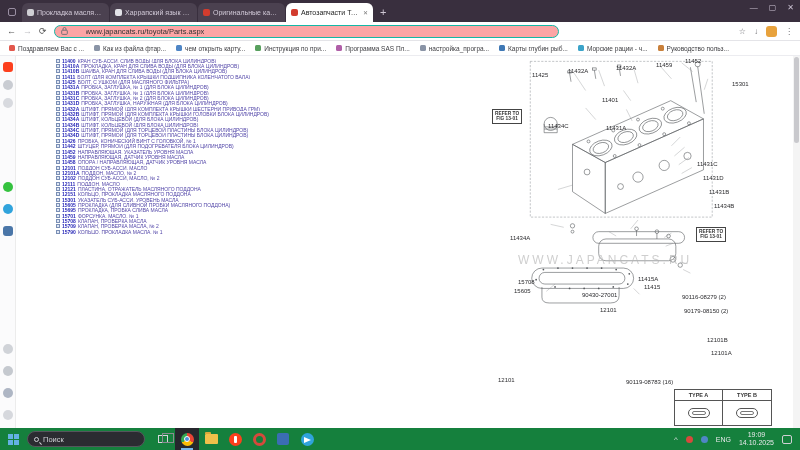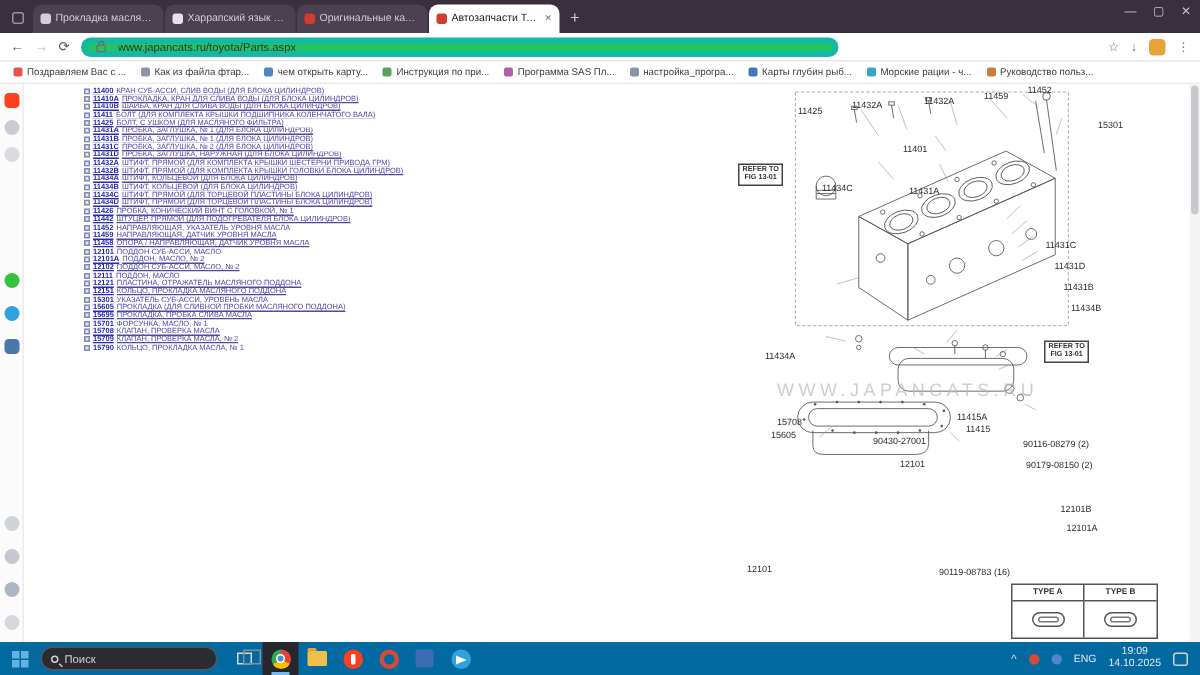--- a/index.html
+++ b/index.html
@@ -18,22 +18,22 @@
   .tab-title{overflow:hidden;text-overflow:ellipsis;white-space:nowrap;flex:1}
   .tab-close{font-size:6px;color:#777;flex:0 0 auto}
   .newtab{color:#cfc8d4;font-size:11px;margin:0 0 4px 6px}
   .wincontrols{position:absolute;right:6px;top:3px;display:flex;gap:11px;align-items:center;color:#cbc2d2;font-size:8px}
   .wincontrols span{cursor:default}
 
   
   .toolbar{height:19px;background:#fff;display:flex;align-items:center;padding:0 7px;gap:7px;border-bottom:1px solid #e4e4e8}
   .navbtn{font-size:9px;color:#555;line-height:1}
   .navbtn.disabled{color:#bdbdc2}
-  .addressbar{flex:1;max-width:505px;height:13px;background:#22c55e;border:4px solid #14b8a6;border-radius:7px;
-              display:flex;align-items:center;padding:0 6px;gap:8px}
+  .addressbar{flex:1;max-width:505px;height:13px;background:#fca5a5;border:1px solid #14b8a6;border-radius:7px;
+              display:flex;align-items:center;padding:0 6px;gap:18px}
   .lock{flex:0 0 auto;display:block}
   .url{font-size:7.5px;color:#333;white-space:nowrap;overflow:hidden}
   .tool-icons{display:flex;gap:8px;align-items:center;margin-left:auto}
   .ticon{font-size:8px;color:#6b6b70}
   .avatar{width:11px;height:11px;border-radius:3px;background:#e8a23c}
 
   
   .bookmarksbar{height:15px;display:flex;align-items:center;padding:0 9px;gap:10px;border-bottom:1px solid #ececf0;
                 font-size:6.5px;color:#3c3c40;background:#fff}
   .bm{display:flex;align-items:center;gap:3px;white-space:nowrap}
@@ -86,21 +86,21 @@
   .typebox .th:first-child,.typebox .td:nth-of-type(3){border-right:0.8px solid #555}
   .typebox .td{display:flex;align-items:center;justify-content:center}
   .minipan{width:22px;height:10px;border:0.8px solid #555;border-radius:5px;position:relative}
   .minipan::after{content:"";position:absolute;inset:2px 3px;border:0.6px solid #777;border-radius:4px}
 
   
   .scrollbar{position:absolute;right:0;top:0;width:7px;height:100%;background:#f4f4f4}
   .thumb{position:absolute;top:1px;left:1px;width:5px;height:86px;background:#c9c9cd;border-radius:3px}
 
   
-  .taskbar{position:absolute;left:0;bottom:0;width:800px;height:22px;background:#0369a1;display:flex;align-items:center}
+  .taskbar{position:absolute;left:0;bottom:0;width:800px;height:22px;background:#15803d;display:flex;align-items:center}
   .start{display:grid;grid-template-columns:5px 5px;grid-template-rows:5px 5px;gap:1px;margin:0 8px 0 8px}
   .start i{background:#65b1e3;display:block}
   .tsearch{width:118px;height:16px;border:1px solid#55565c;background:#2b2c31;border-radius:8px;
            display:flex;align-items:center;gap:4px;padding:0 6px;color:#cfd0d4;font-size:7.5px}
   .mag{width:5px;height:5px;border:1px solid #cfd0d4;border-radius:50%;position:relative;flex:0 0 auto}
   .mag::after{content:"";position:absolute;width:3px;height:1px;background:#cfd0d4;left:4px;top:5px;transform:rotate(45deg)}
   .tapps{display:flex;align-items:center;margin-left:6px}
   .aslot{width:24px;height:22px;display:flex;align-items:center;justify-content:center;position:relative}
   .aslot.active{background:#26272d}
   .aslot.active::after{content:"";position:absolute;bottom:0;left:6px;width:12px;height:2px;background:#76b9ed}

